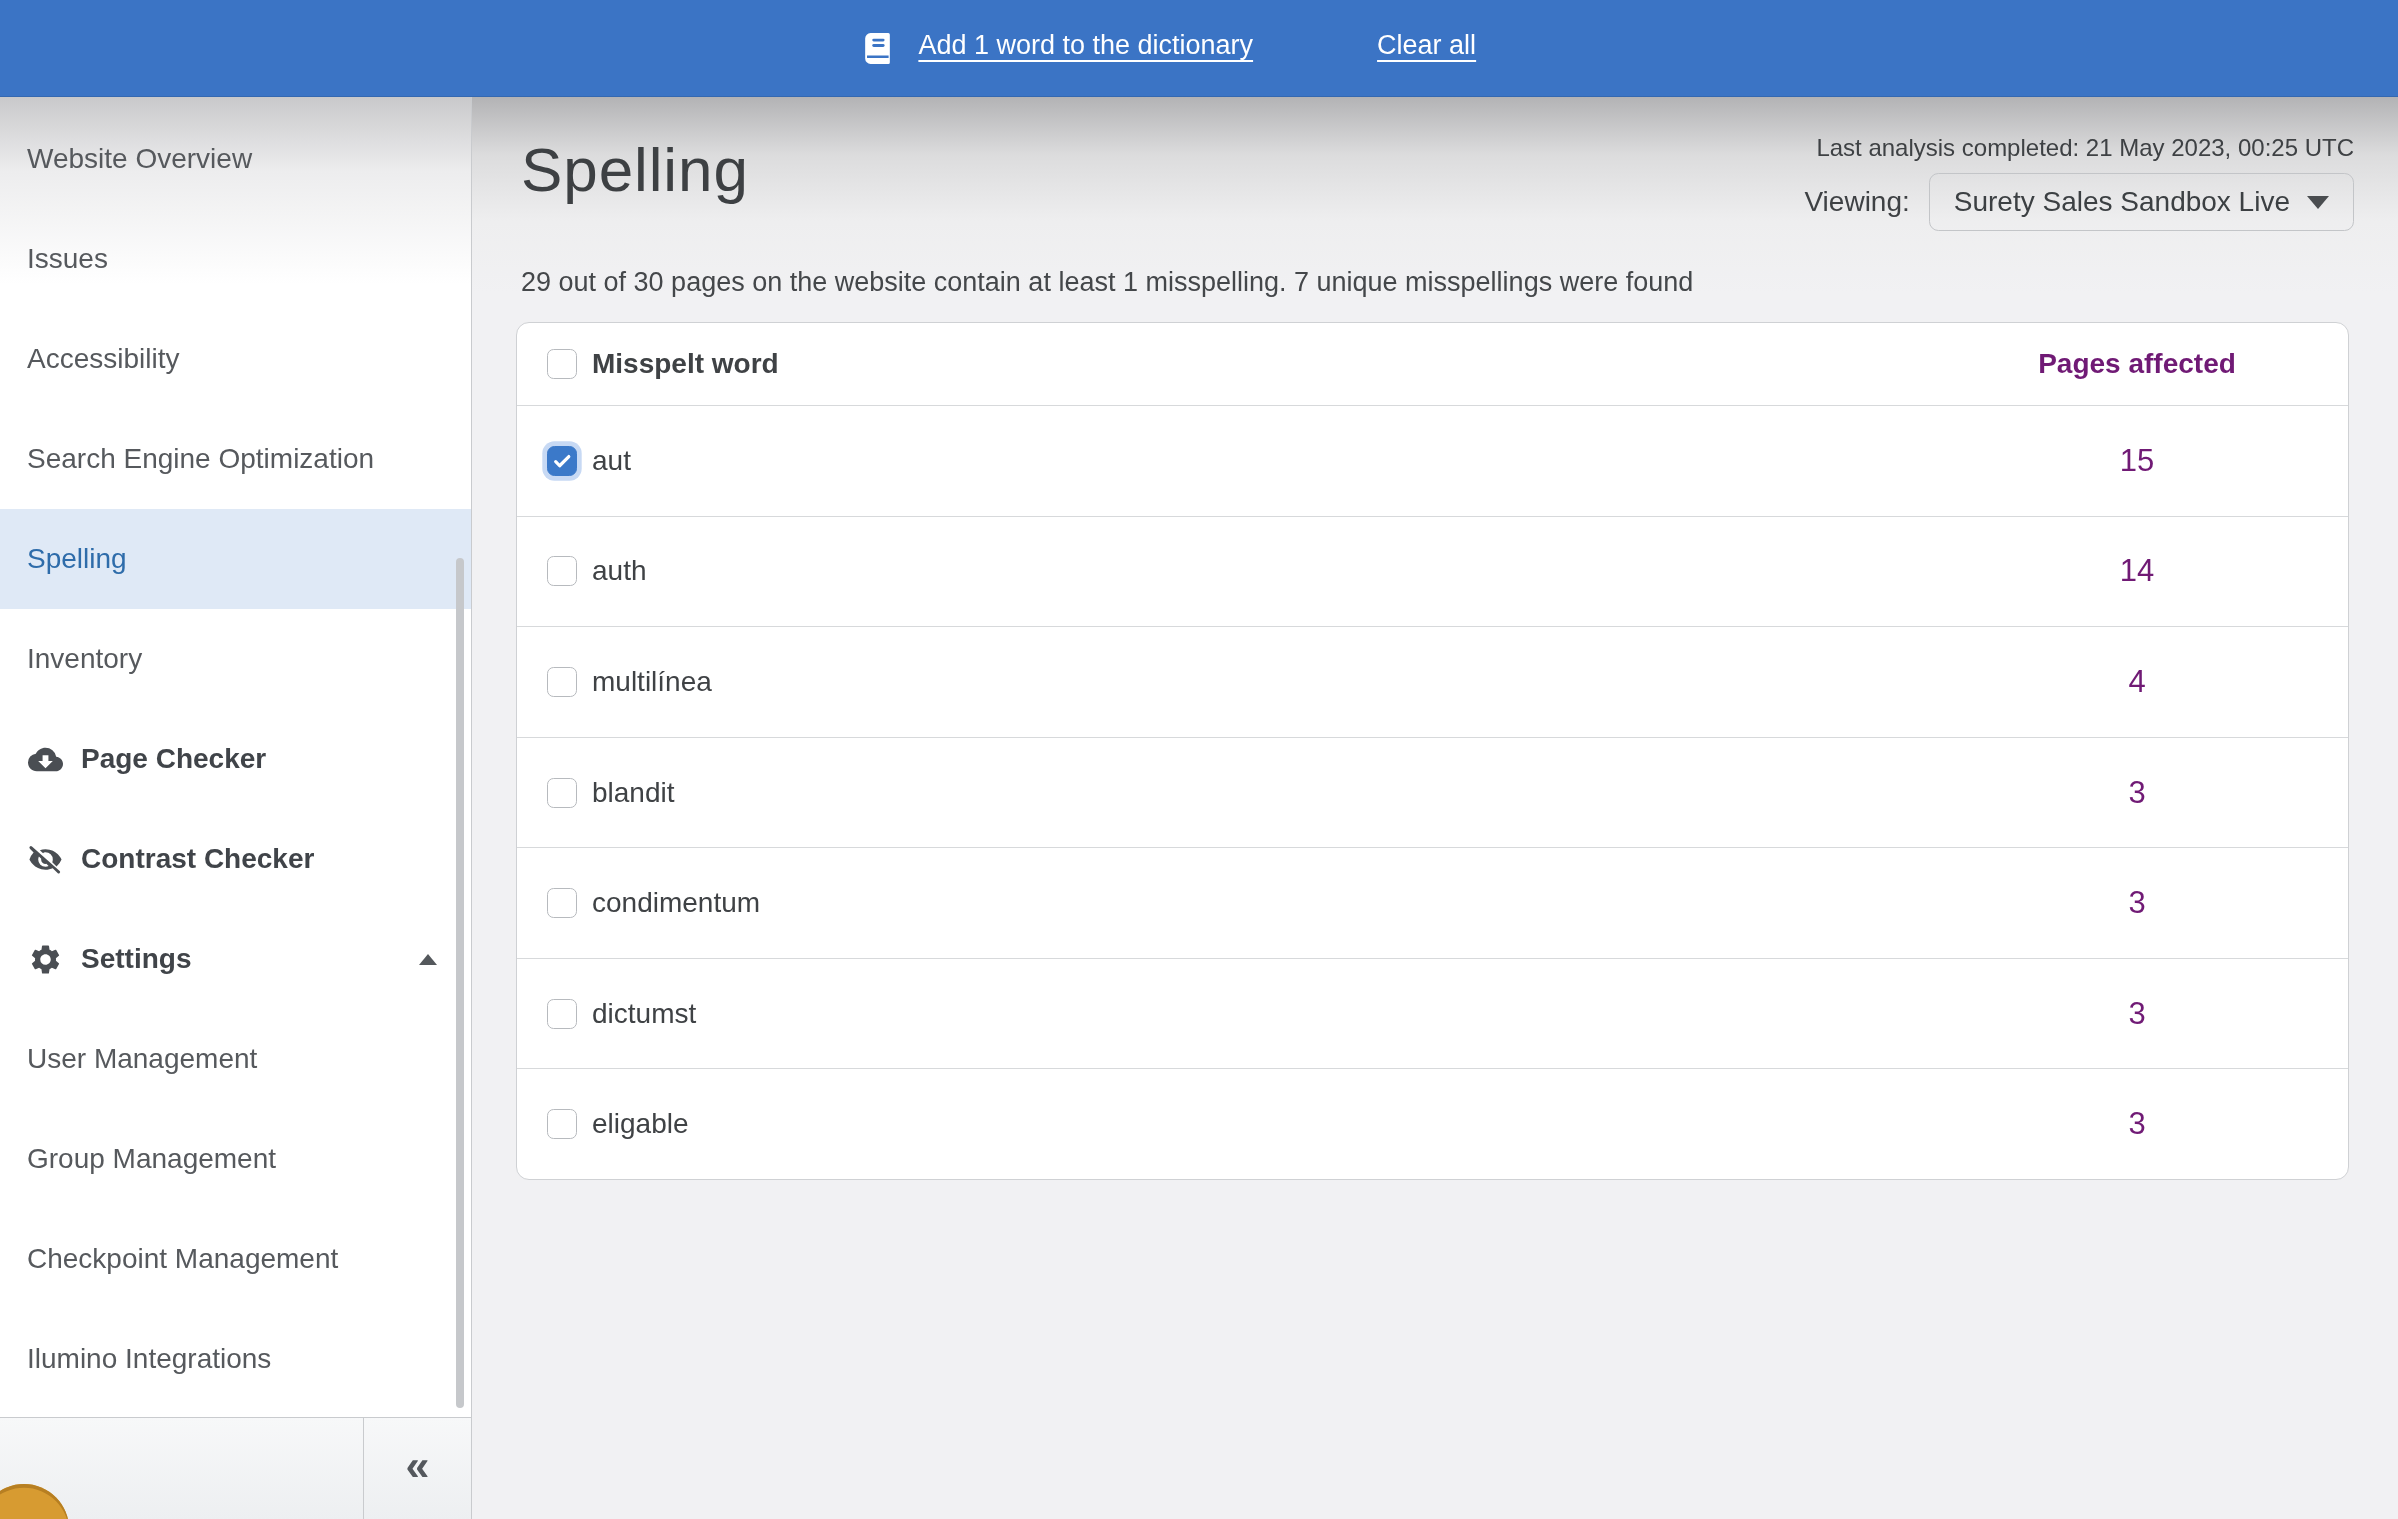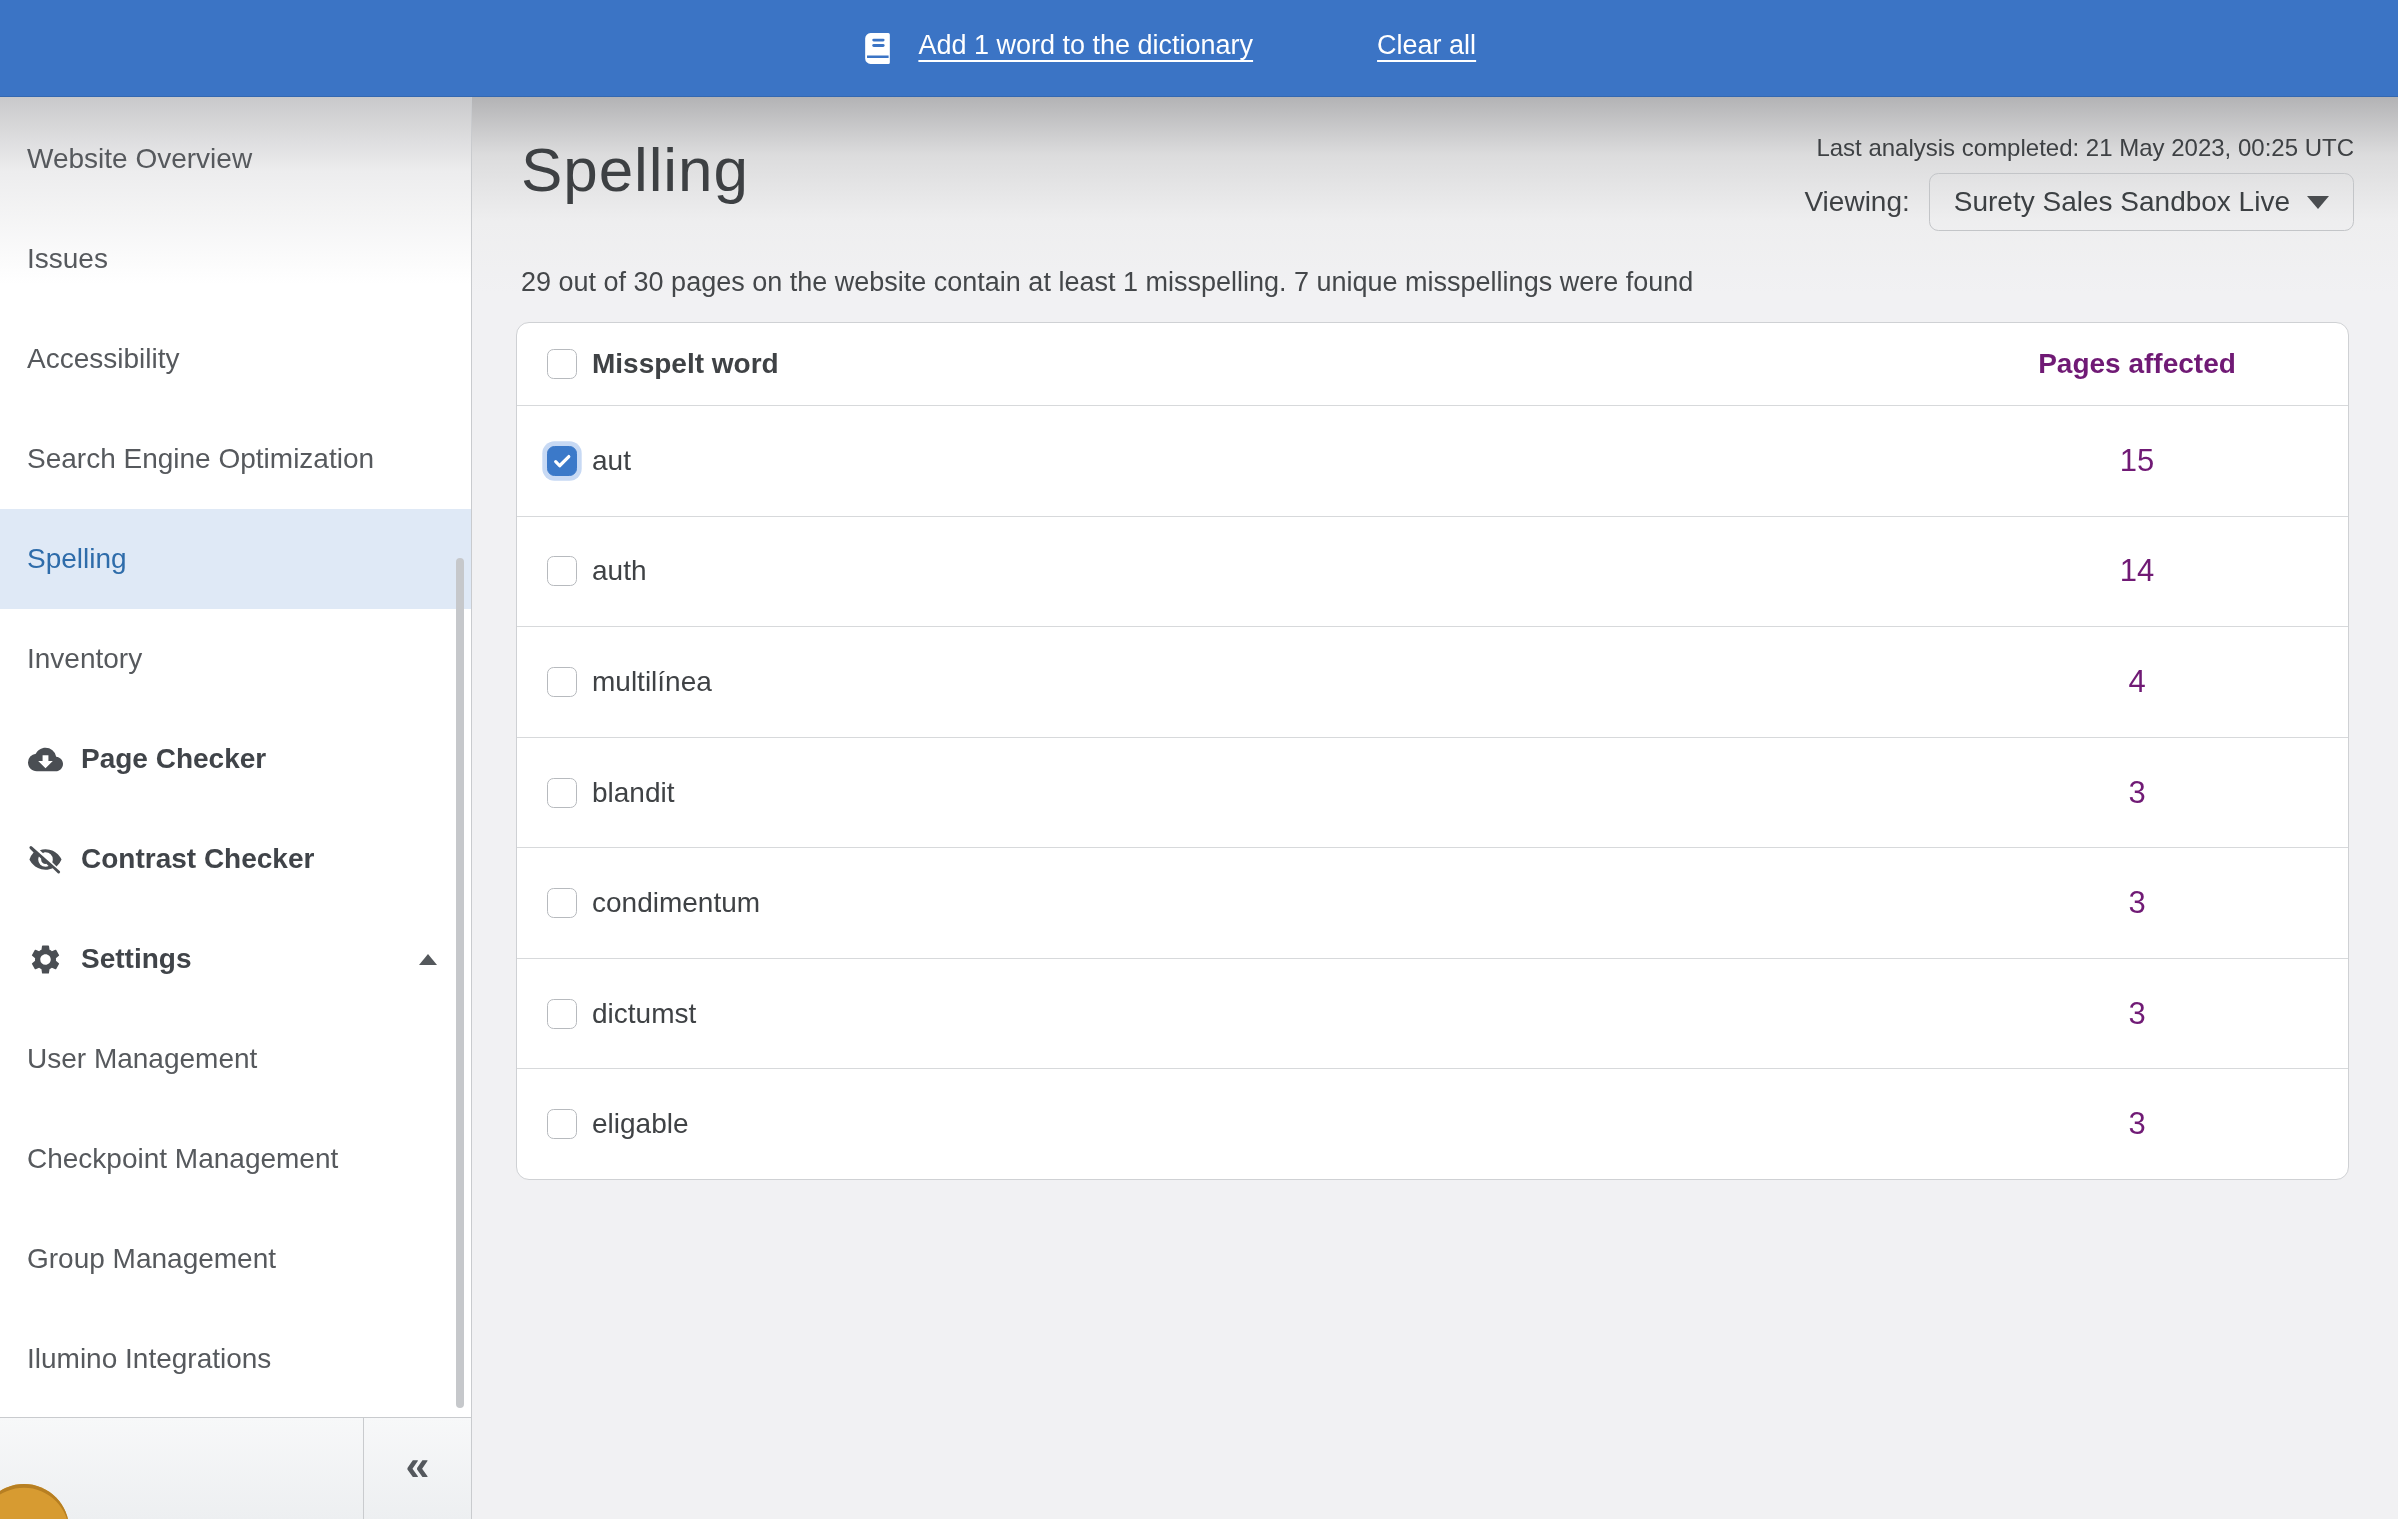--- a/index.html
+++ b/index.html
@@ -198,26 +198,26 @@
     <span class="nav-label">Settings</span>
     <span class="section-arrow"></span>
   </li>
       <li class="nav-item">
 
     <span class="nav-label">User Management</span>
 
   </li>
       <li class="nav-item">
 
+    <span class="nav-label">Group Management</span>
+
+  </li>
+      <li class="nav-item">
+
     <span class="nav-label">Checkpoint Management</span>
-
-  </li>
-      <li class="nav-item">
-
-    <span class="nav-label">Group Management</span>
 
   </li>
       <li class="nav-item">
 
     <span class="nav-label">Ilumino Integrations</span>
 
   </li>
     </ul>
   <div class="nav-scrollbar"></div>
   <div class="sidebar-footer">

